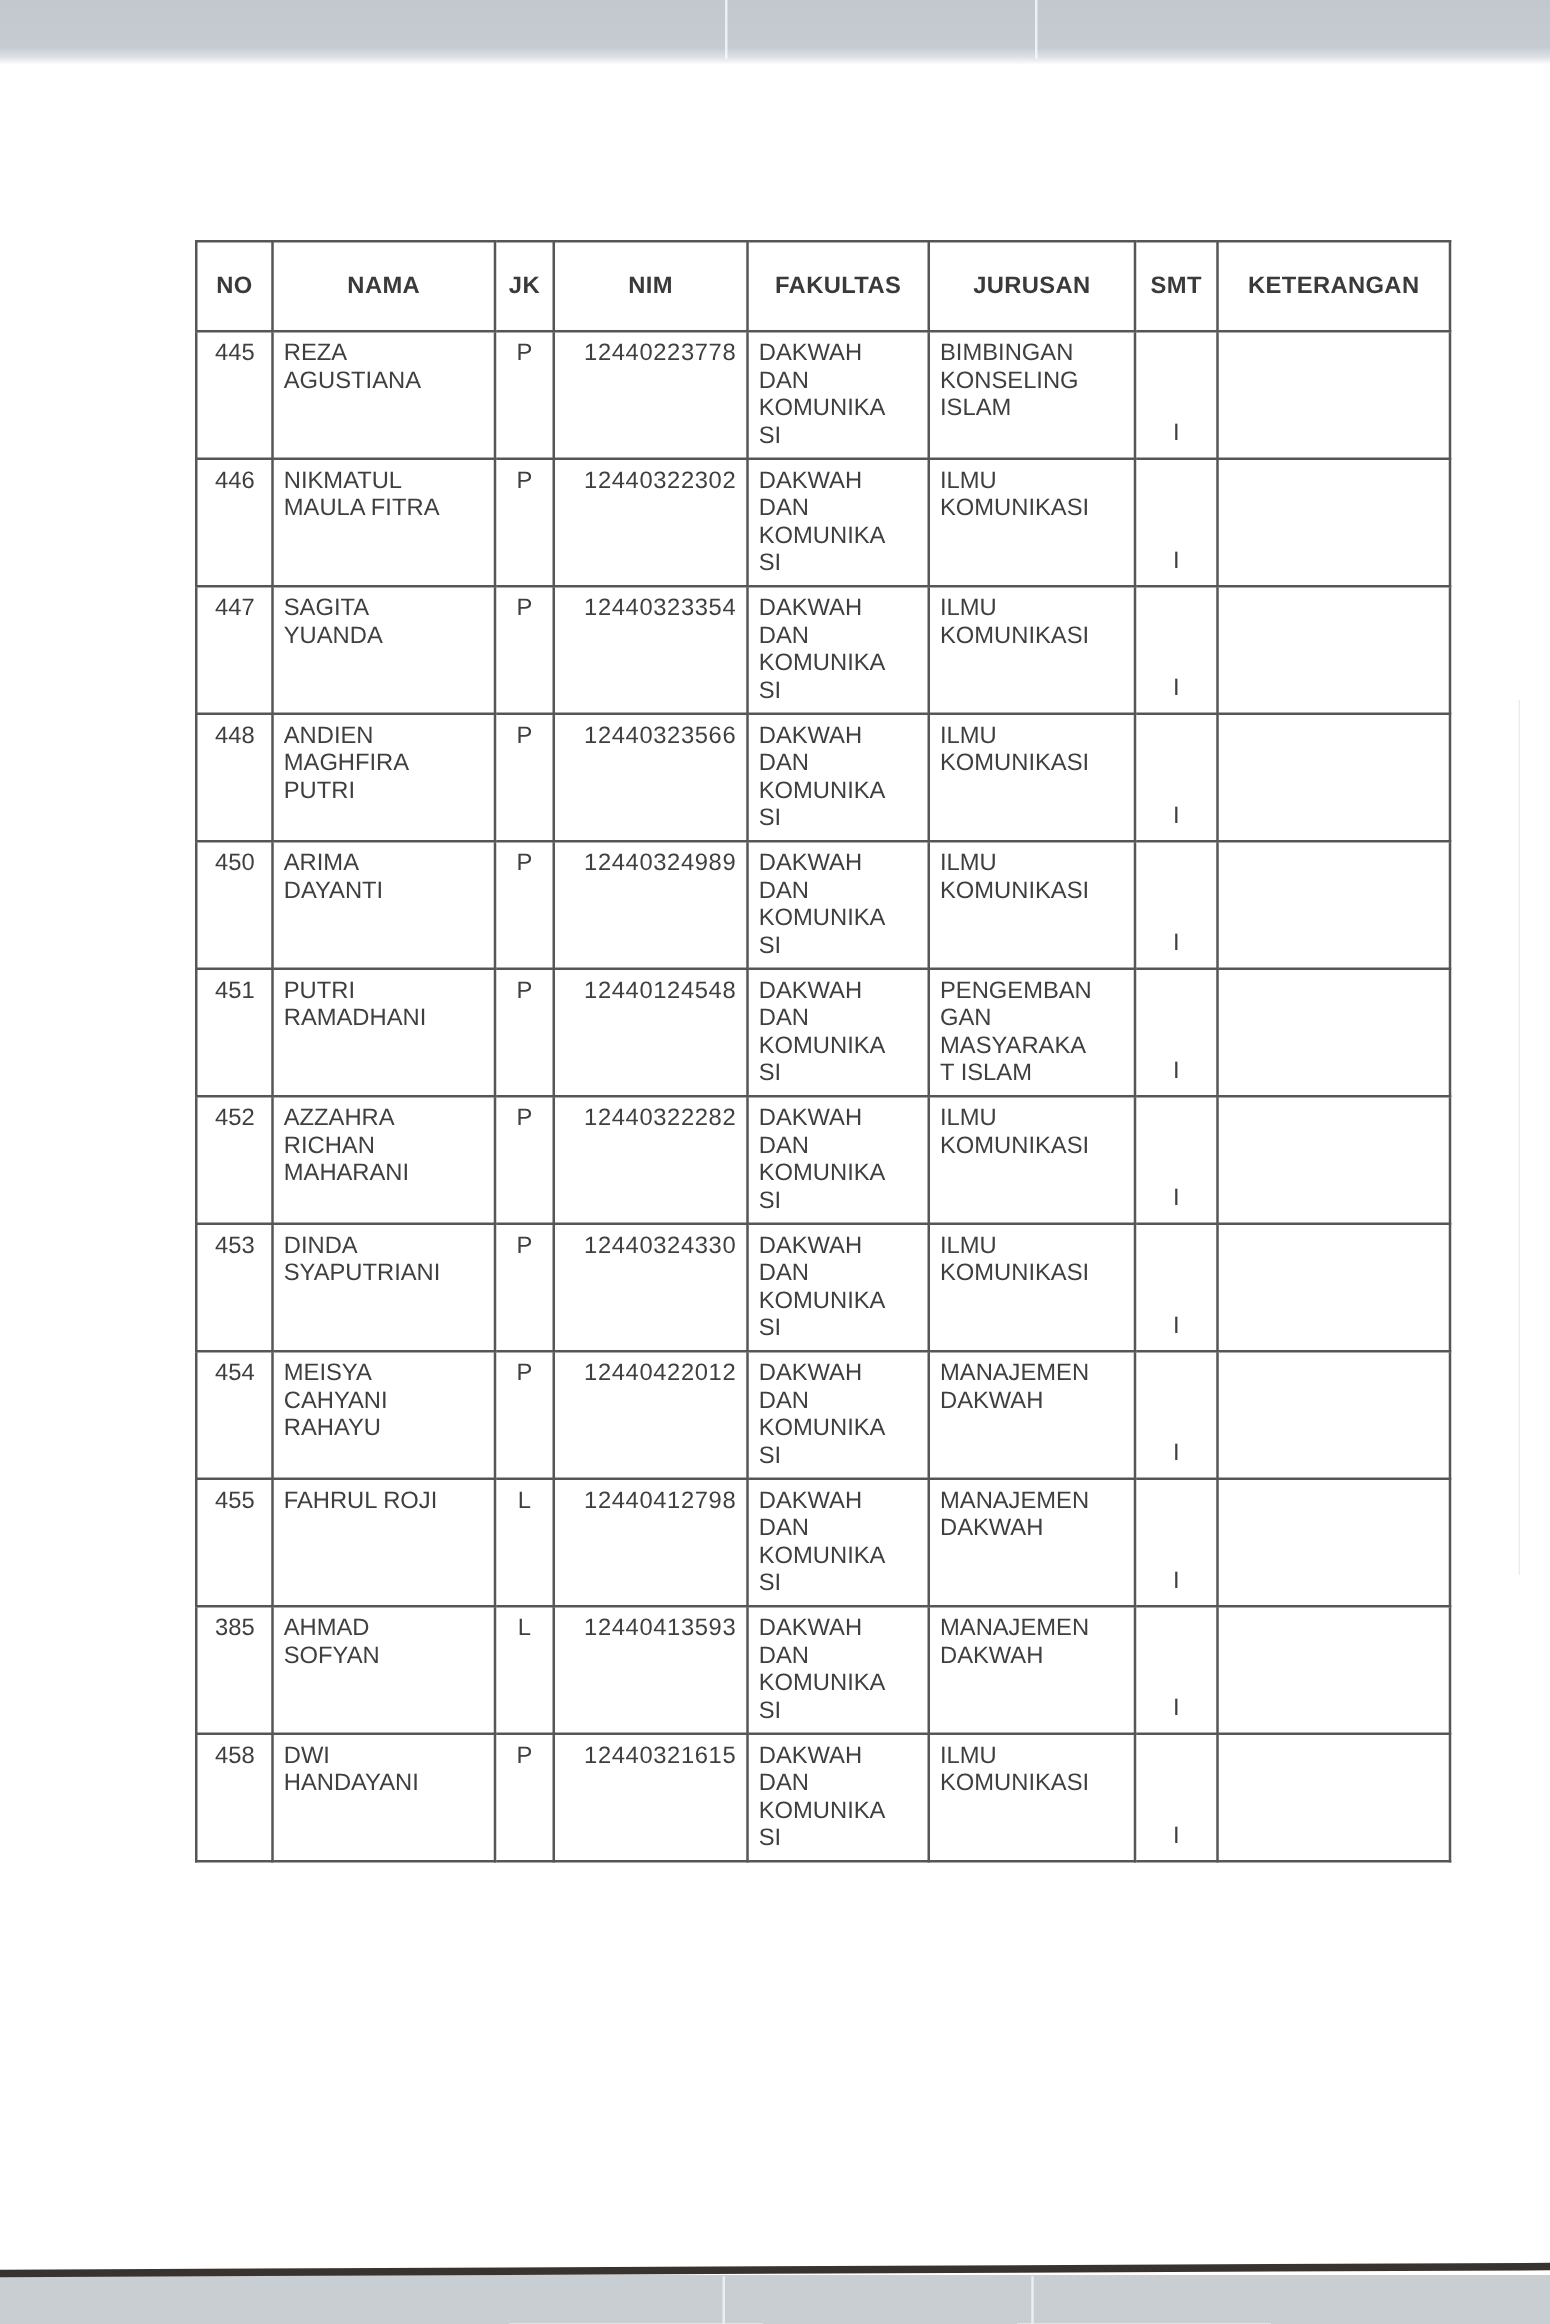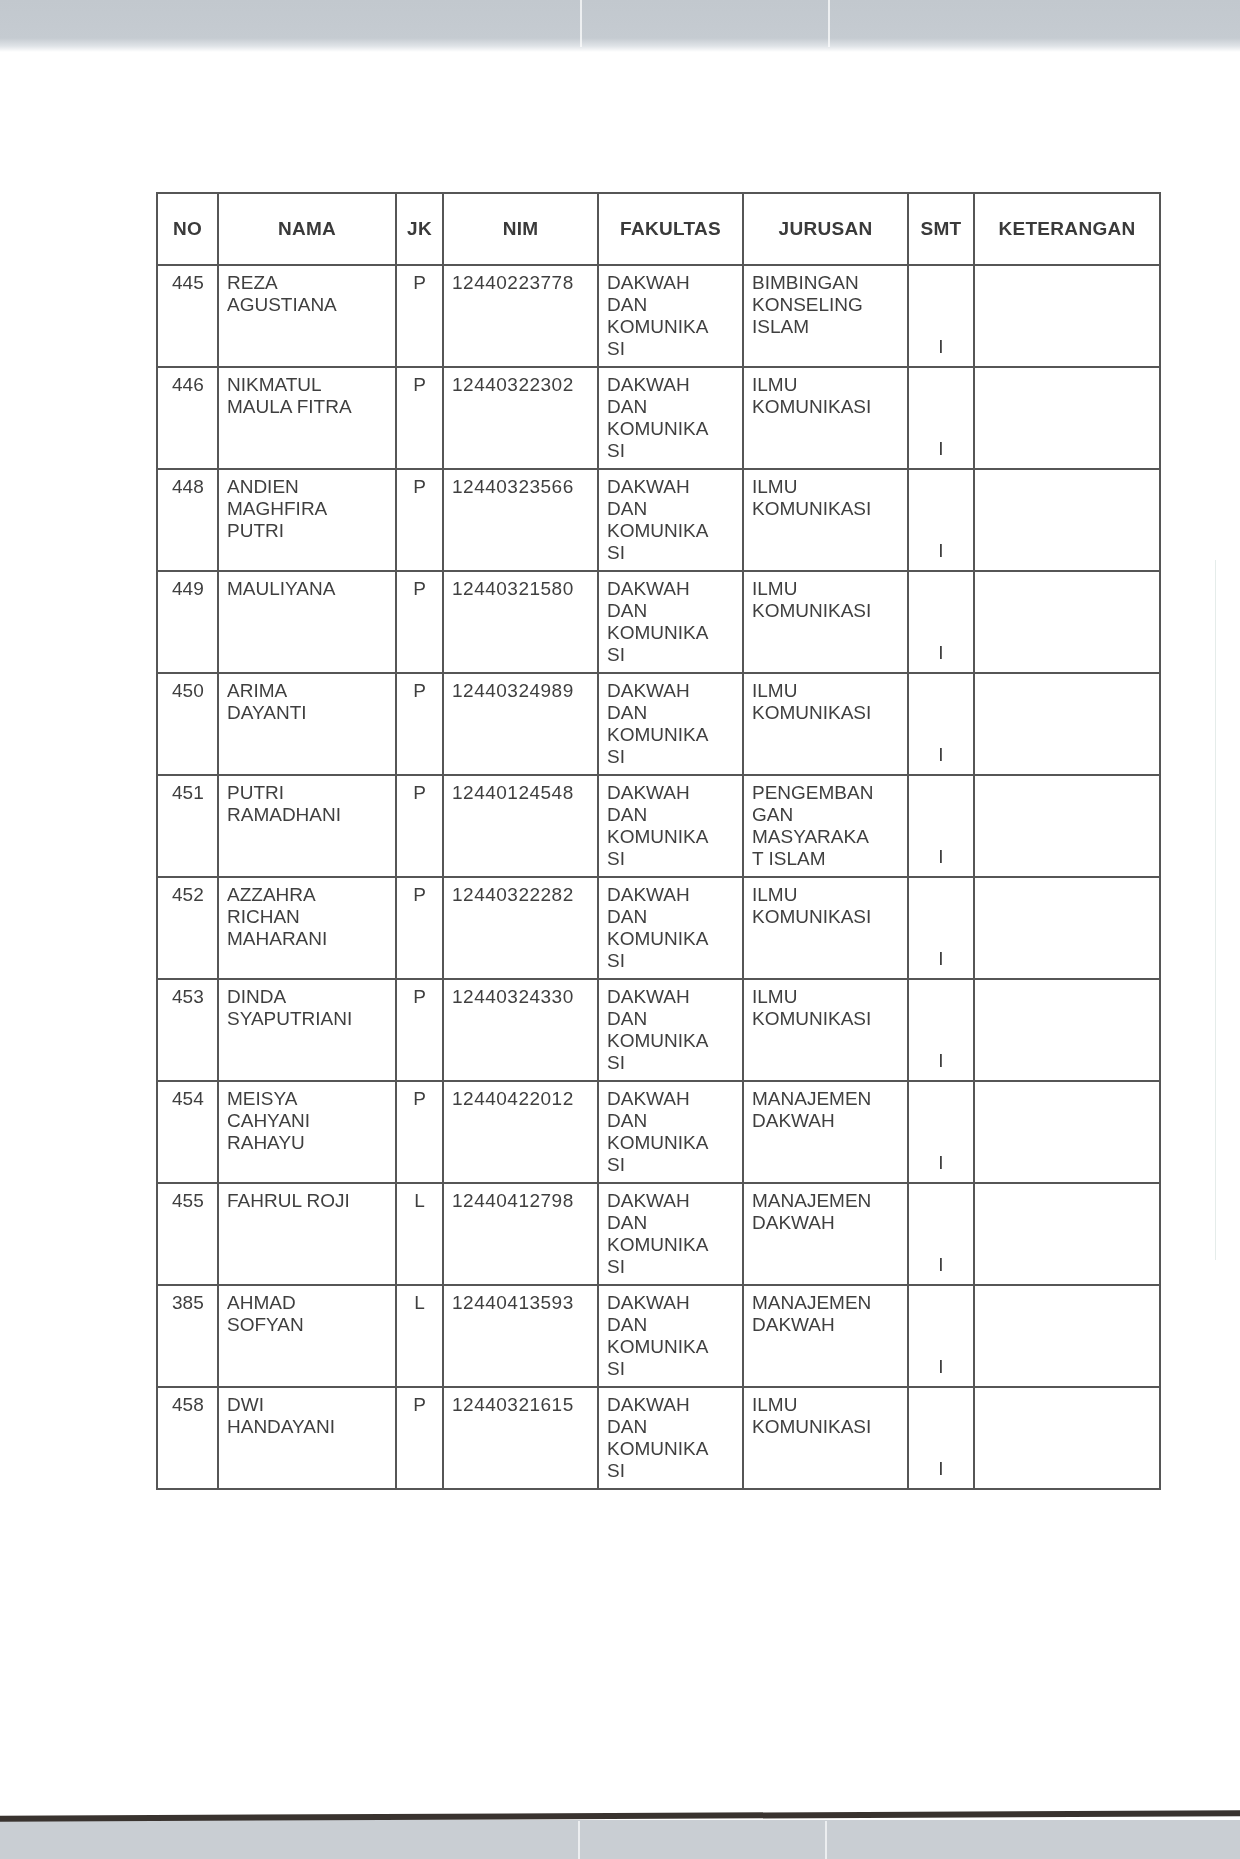--- a/index.html
+++ b/index.html
@@ -38,21 +38,21 @@
     padding:6px 8px; vertical-align:top; overflow:hidden;
   }
   .doc th {
     height:58px; font-weight:bold; text-align:center; vertical-align:middle;
     letter-spacing:.3px; color:#3a3a3a;
   }
   .doc tr.body-row { height:101px; }
   .pre { white-space:pre-line; }
   td.c-no { padding-left:14px; }
   td.c-jk { text-align:center; }
-  td.c-nim { text-align:left; letter-spacing:.5px; }
+  td.c-nim { text-align:right; letter-spacing:.5px; }
   td.c-smt { text-align:center; vertical-align:bottom; padding-bottom:8px; }
 </style>
 </head>
 <body>
 
 <div class="band-top">
   <div class="seam-top" style="left:580px"></div>
   <div class="seam-top" style="left:828px"></div>
 </div>
 
@@ -105,40 +105,41 @@
     <td class="c-fakultas pre">DAKWAH
 DAN
 KOMUNIKA
 SI</td>
     <td class="c-jurusan pre">ILMU
 KOMUNIKASI</td>
     <td class="c-smt">I</td>
     <td class="c-keterangan"></td>
   </tr>
       <tr class="body-row">
+    <td class="c-no">447</td>
+    <td class="c-nama pre">SAGITA
+YUANDA</td>
+    <td class="c-jk">P</td>
+    <td class="c-nim">12440323354</td>
+    <td class="c-fakultas pre">DAKWAH
+DAN
+KOMUNIKA
+SI</td>
+    <td class="c-jurusan pre">ILMU
+KOMUNIKASI</td>
+    <td class="c-smt">I</td>
+    <td class="c-keterangan"></td>
+  </tr>
+      <tr class="body-row">
     <td class="c-no">448</td>
     <td class="c-nama pre">ANDIEN
 MAGHFIRA
 PUTRI</td>
     <td class="c-jk">P</td>
     <td class="c-nim">12440323566</td>
-    <td class="c-fakultas pre">DAKWAH
-DAN
-KOMUNIKA
-SI</td>
-    <td class="c-jurusan pre">ILMU
-KOMUNIKASI</td>
-    <td class="c-smt">I</td>
-    <td class="c-keterangan"></td>
-  </tr>
-      <tr class="body-row">
-    <td class="c-no">449</td>
-    <td class="c-nama pre">MAULIYANA</td>
-    <td class="c-jk">P</td>
-    <td class="c-nim">12440321580</td>
     <td class="c-fakultas pre">DAKWAH
 DAN
 KOMUNIKA
 SI</td>
     <td class="c-jurusan pre">ILMU
 KOMUNIKASI</td>
     <td class="c-smt">I</td>
     <td class="c-keterangan"></td>
   </tr>
       <tr class="body-row">

